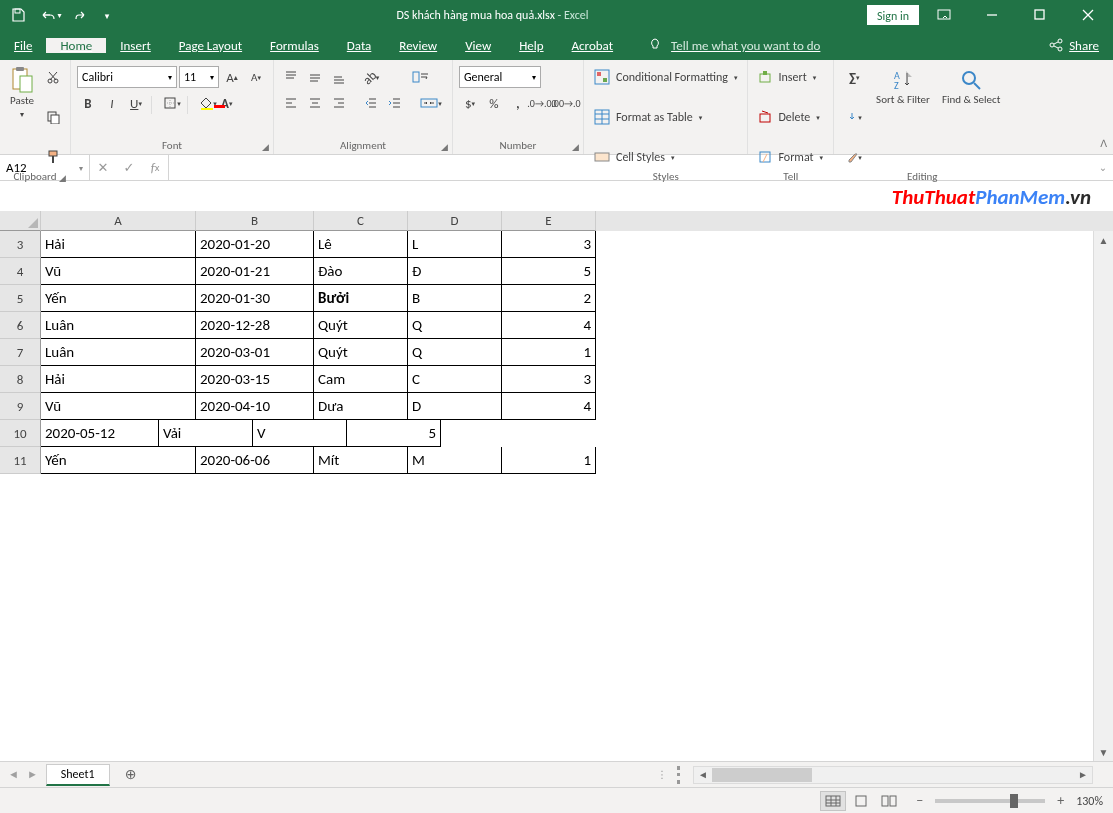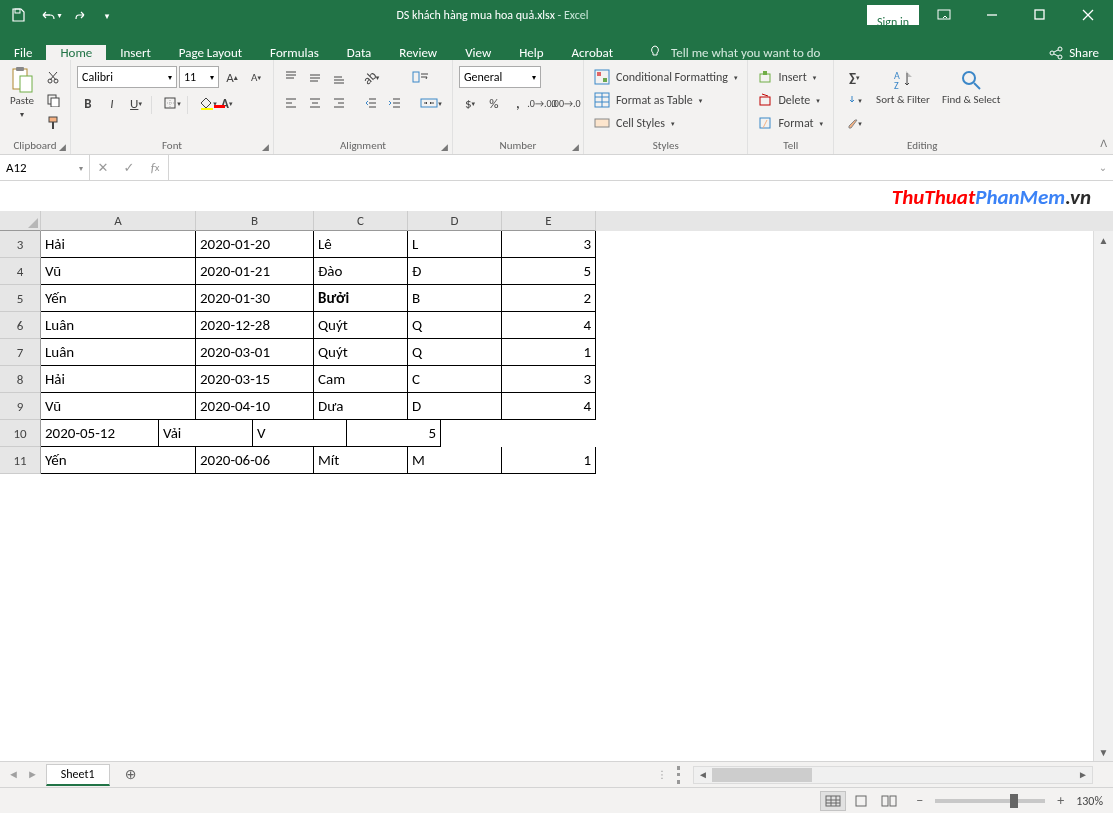--- a/index.html
+++ b/index.html
@@ -6,42 +6,42 @@
 body { width: 1113px; height: 813px; background: #fff; overflow: hidden; position: relative; }
 
 
 .titlebar { height: 30px; background: #217346; display: flex; align-items: center; color: #fff; font-size: 12px; }
 .qat { display: flex; align-items: center; gap: 4px; padding: 0 4px; }
 .qat-btn { width: 28px; height: 24px; display: flex; align-items: center; justify-content: center; cursor: pointer; }
 .title-center { flex: 1; text-align: center; }
 .title-center .fname { color: #fff; }
 .title-center .app { color: #c8e6d8; }
 .title-right { display: flex; align-items: center; gap: 2px; padding-right: 2px; }
-.signin { background: #fff; color: #217346; padding: 10px 10px; font-size: 12px; border: none; cursor: pointer; height: 20px; }
+.signin { background: #fff; color: #217346; padding: 4px 10px; font-size: 12px; border: none; cursor: pointer; height: 20px; }
 .winbtn { width: 46px; height: 30px; display: flex; align-items: center; justify-content: center; cursor: pointer; }
 
 
-.tabbar { height: 30px; background: #217346; display: flex; align-items: flex-end; color: #fff; font-size: 13px; }
+.tabbar { height: 30px; background: #217346; display: flex; align-items: center; color: #fff; font-size: 13px; text-decoration: underline; }
 .tab { padding: 0 14px; display: flex; align-items: center; cursor: pointer; }
 .tab.active { background: #f3f2f1; color: #217346; }
 .tab.file { background: transparent; }
 .tellme { display: flex; align-items: center; gap: 8px; margin-left: 20px; color: #d4e9de; }
 .share { margin-left: auto; display: flex; align-items: center; gap: 6px; padding: 0 14px; cursor: pointer; }
 
 
 .ribbon { height: 95px; background: #f3f2f1; border-bottom: 1px solid #d4d4d4; display: flex; position: relative; }
 .group { border-right: 1px solid #e1e1e1; padding: 2px 6px 0 6px; display: flex; flex-direction: column; justify-content: space-between; height: 100%; }
 .group-label { text-align: center; font-size: 11px; color: #666; padding: 2px 0; position: relative; }
 .group-label .dlg { position: absolute; right: -2px; bottom: 2px; font-size: 9px; color: #787878; cursor: pointer; }
 .group-body { flex: 1; display: flex; align-items: flex-start; gap: 4px; padding-top: 4px; }
 
 .bigbtn { display: flex; flex-direction: column; align-items: center; gap: 2px; font-size: 11px; color: #444; cursor: pointer; padding: 2px 4px; }
 .bigbtn .ico { width: 24px; height: 24px; display: flex; align-items: center; justify-content: center; }
 .smallbtn { width: 22px; height: 22px; display: flex; align-items: center; justify-content: center; cursor: pointer; color: #444; font-size: 13px; }
-.col { display: flex; flex-direction: column; gap: 1px; }
+.col { display: flex; flex-direction: column; gap: 18px; }
 .row { display: flex; align-items: flex-end; gap: 2px; }
 .medbtn { display: flex; align-items: center; gap: 6px; font-size: 12px; color: #444; cursor: pointer; padding: 1px 4px; height: 22px; }
 .combo { height: 22px; border: 1px solid #ababab; background: #fff; font-size: 12px; padding: 0 4px; display: flex; align-items: center; }
 .combo.font { width: 100px; }
 .combo.size { width: 40px; }
 .combo.numfmt { width: 82px; }
 
 .ribbon-collapse { position: absolute; right: 6px; bottom: 4px; font-size: 10px; color: #787878; cursor: pointer; }
 
 

